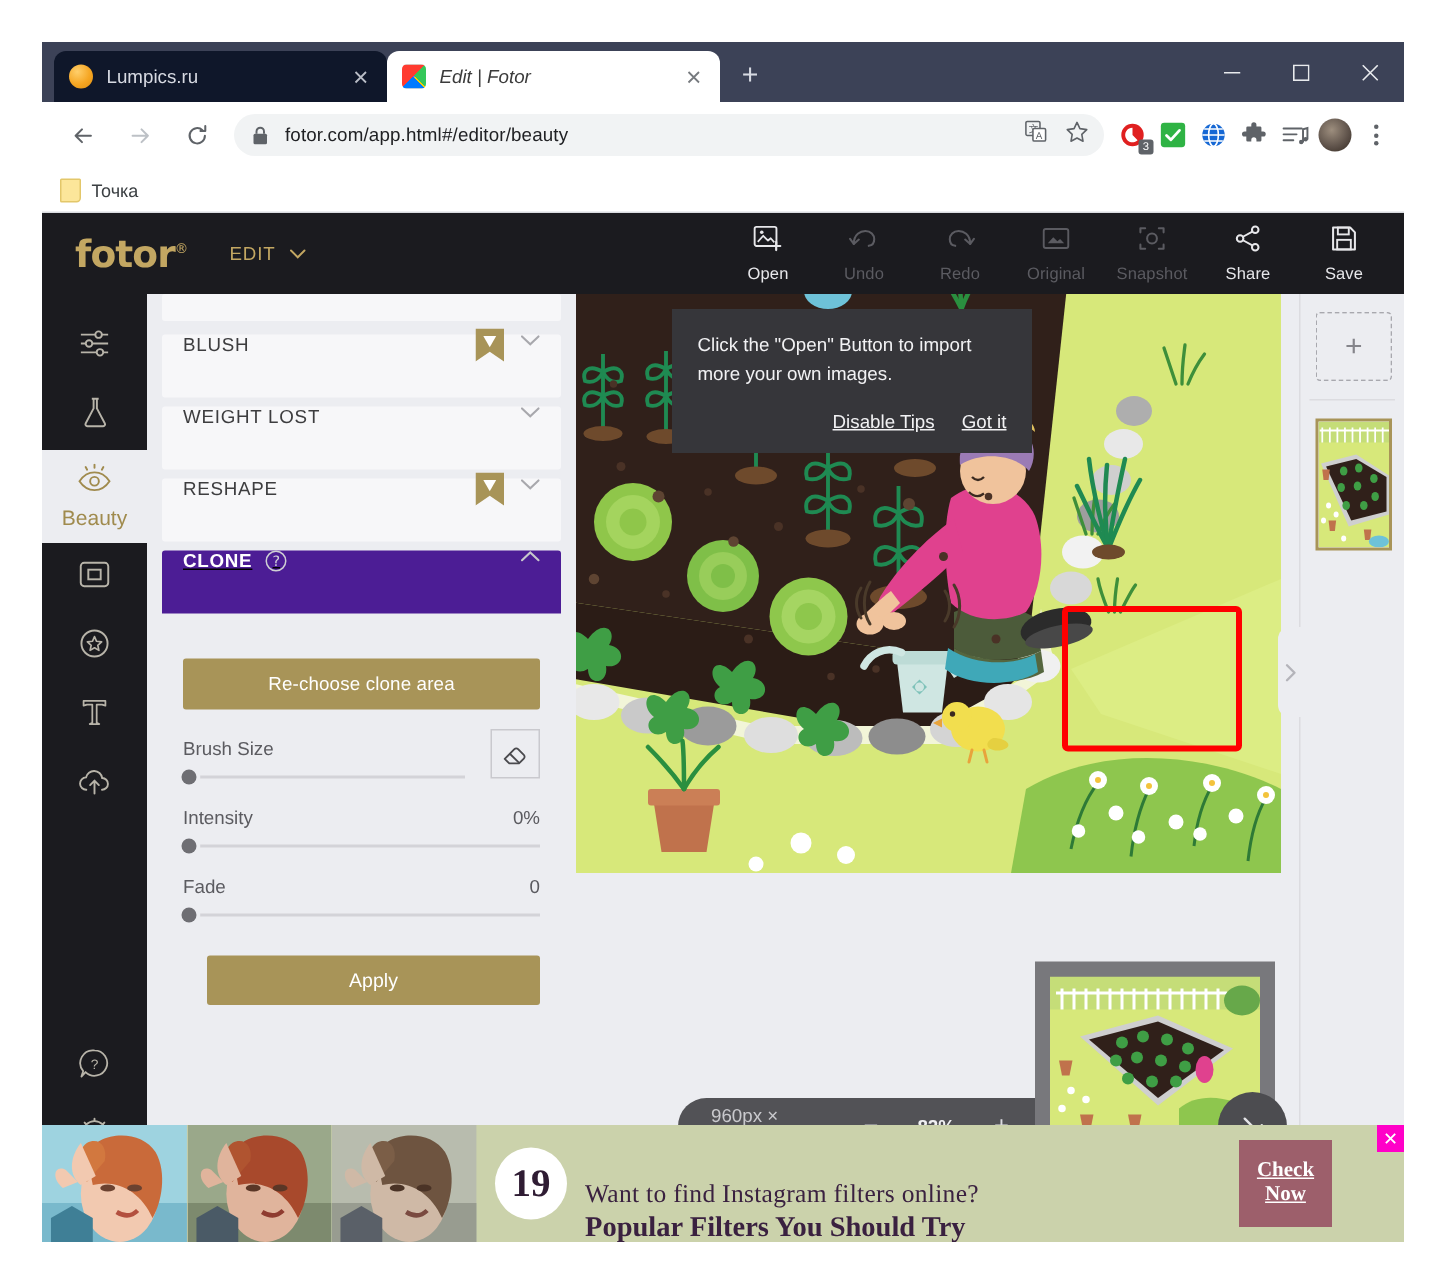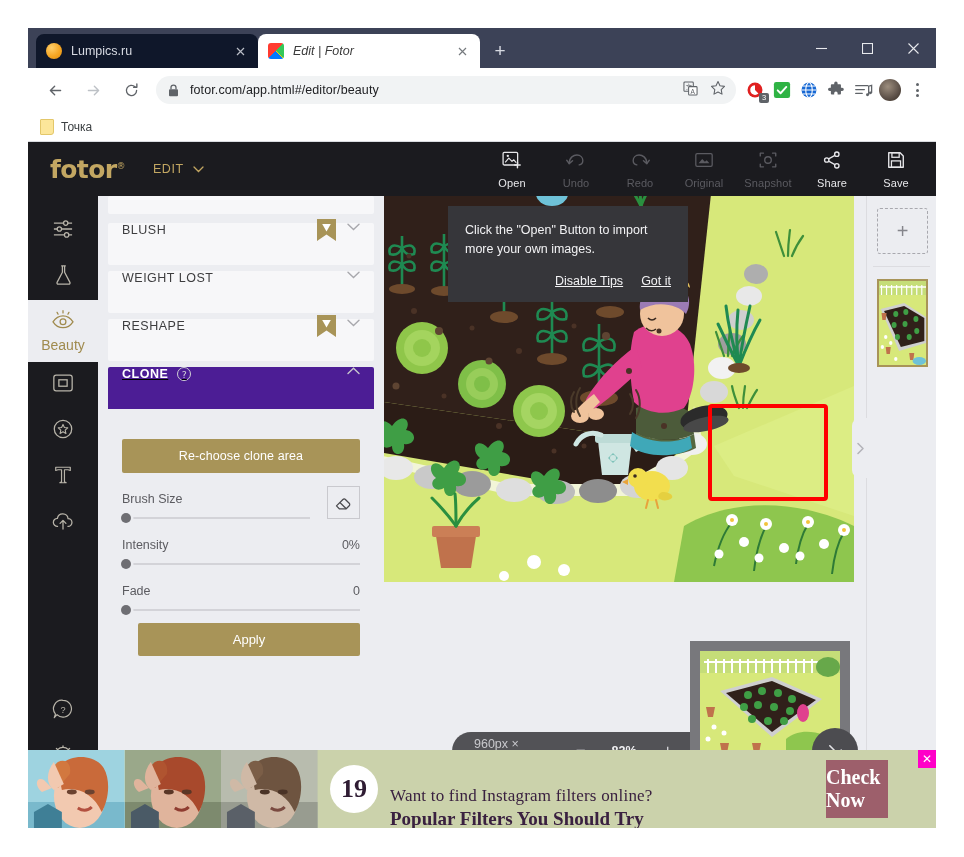--- a/index.html
+++ b/index.html
@@ -339,21 +339,21 @@
   }
   .eraser-btn {
     position: absolute;
     right: 0; top: -6px;
     width: 33px; height: 33px;
     border: 1px solid #c9c9ce;
     background: #ecedf1;
     display: flex; align-items: center; justify-content: center;
     color: #4a4a4e;
   }
-  .btn-row { display: flex; gap: 12px; margin-top: 12px; padding-left: 16px; }
+  .btn-row { display: flex; gap: 12px; margin-top: 26px; padding-left: 16px; }
   .btn {
     height: 33px;
     flex: 1;
     display: flex; align-items: center; justify-content: center;
     font-size: 13px;
     border-radius: 2px;
   }
   .btn-apply { background: #a89458; color: #fff; }
   .btn-cancel { background: #d9d9de; color: #5b5b60; }
   
@@ -503,23 +503,24 @@
   }
   .ad-text { margin-left: 12px; color: #3a2140; margin-top: 37px; }
   .ad-l1 { font-size: 17px; font-family: "Liberation Serif", serif; letter-spacing: .2px; }
   .ad-l2 { font-size: 19px; font-weight: 700; font-family: "Liberation Serif", serif; margin-top: 2px; }
   .ad-cta {
     margin-left: auto; margin-right: 48px;
     width: 62px; height: 58px;
     background: #9d5f6b;
     color: #fff;
     display: flex; flex-direction: column;
-    justify-content: center;
-    font-size: 20px; font-weight: 700; line-height: 1.15;
+    align-items: center; justify-content: center;
+    font-size: 14px; font-weight: 700; line-height: 1.15;
     font-family: "Liberation Serif", serif;
+    text-decoration: underline;
   }
   .ad-close {
     position: absolute;
     right: 0; top: 0;
     width: 18px; height: 18px;
     background: #ff00c8;
     color: #fff;
     display: flex; align-items: center; justify-content: center;
     font-size: 12px;
   }

